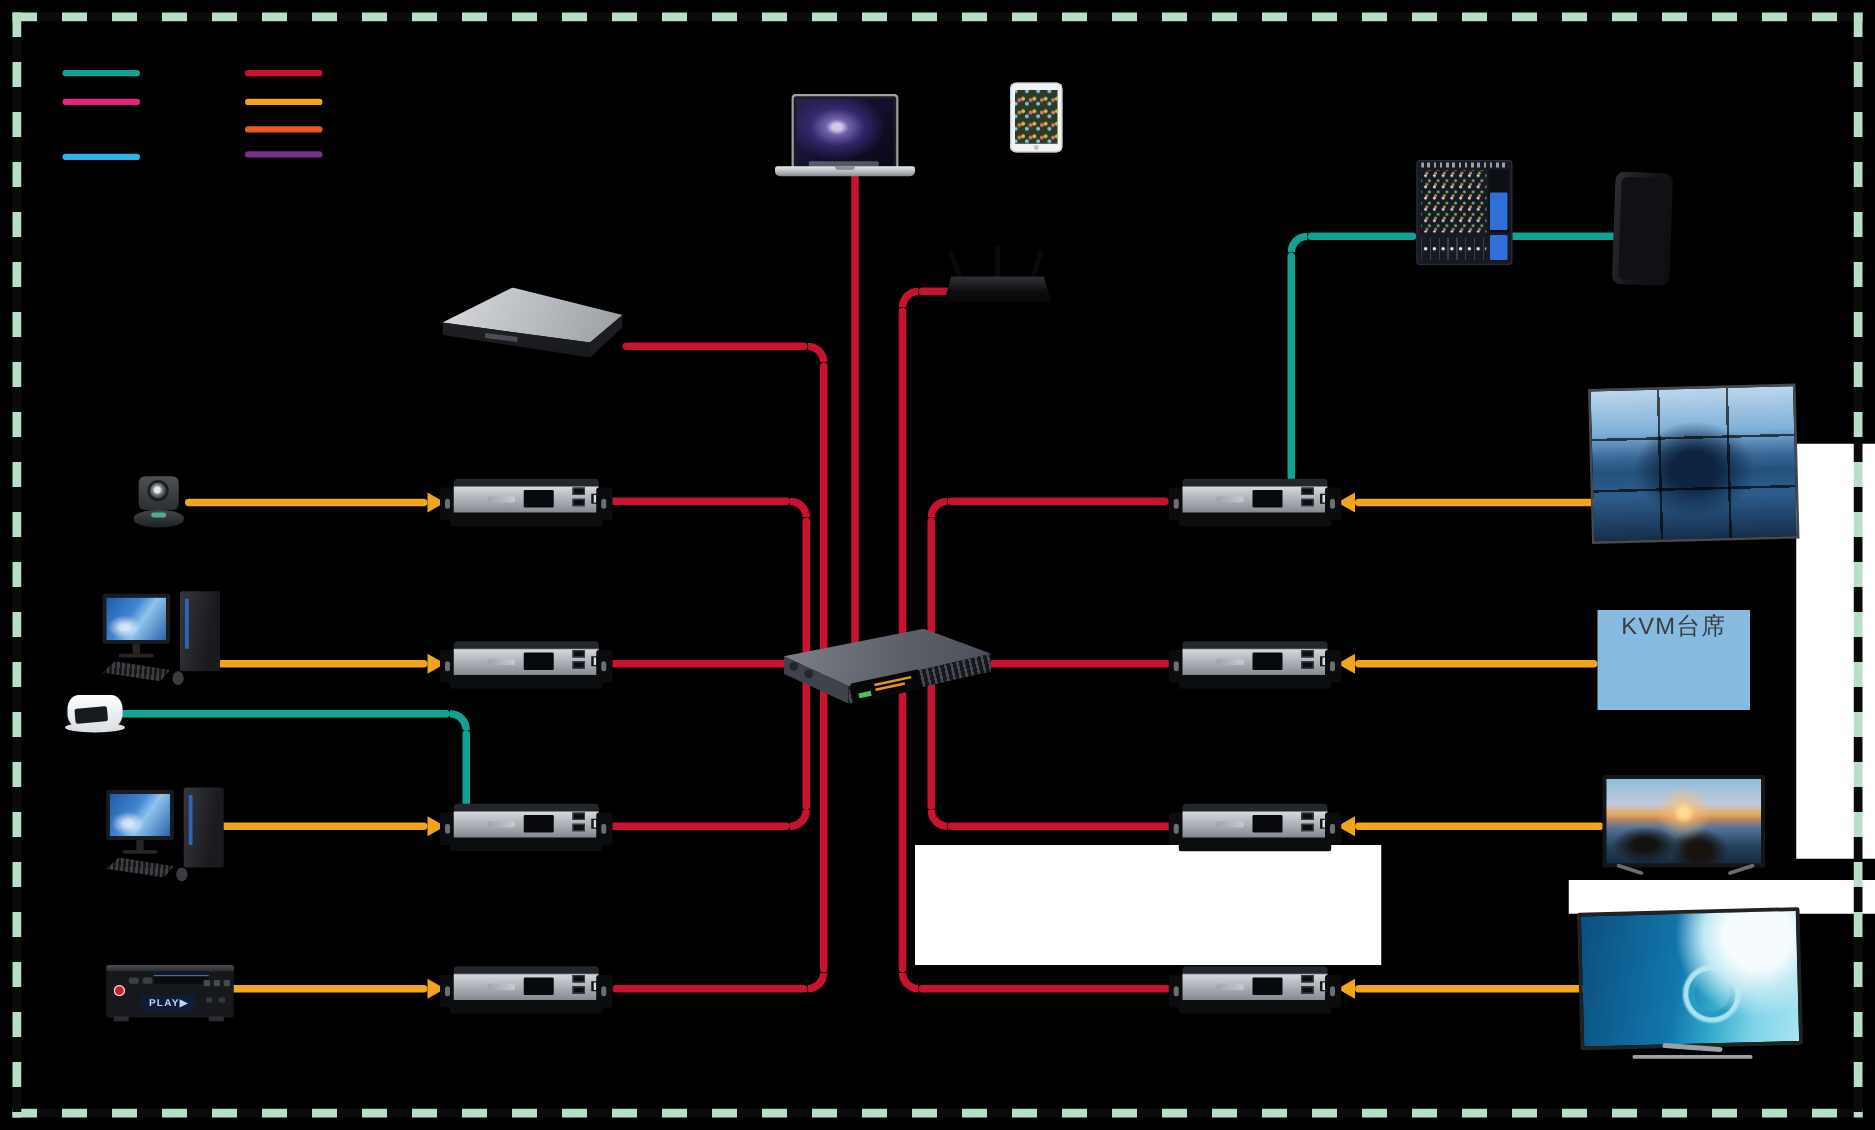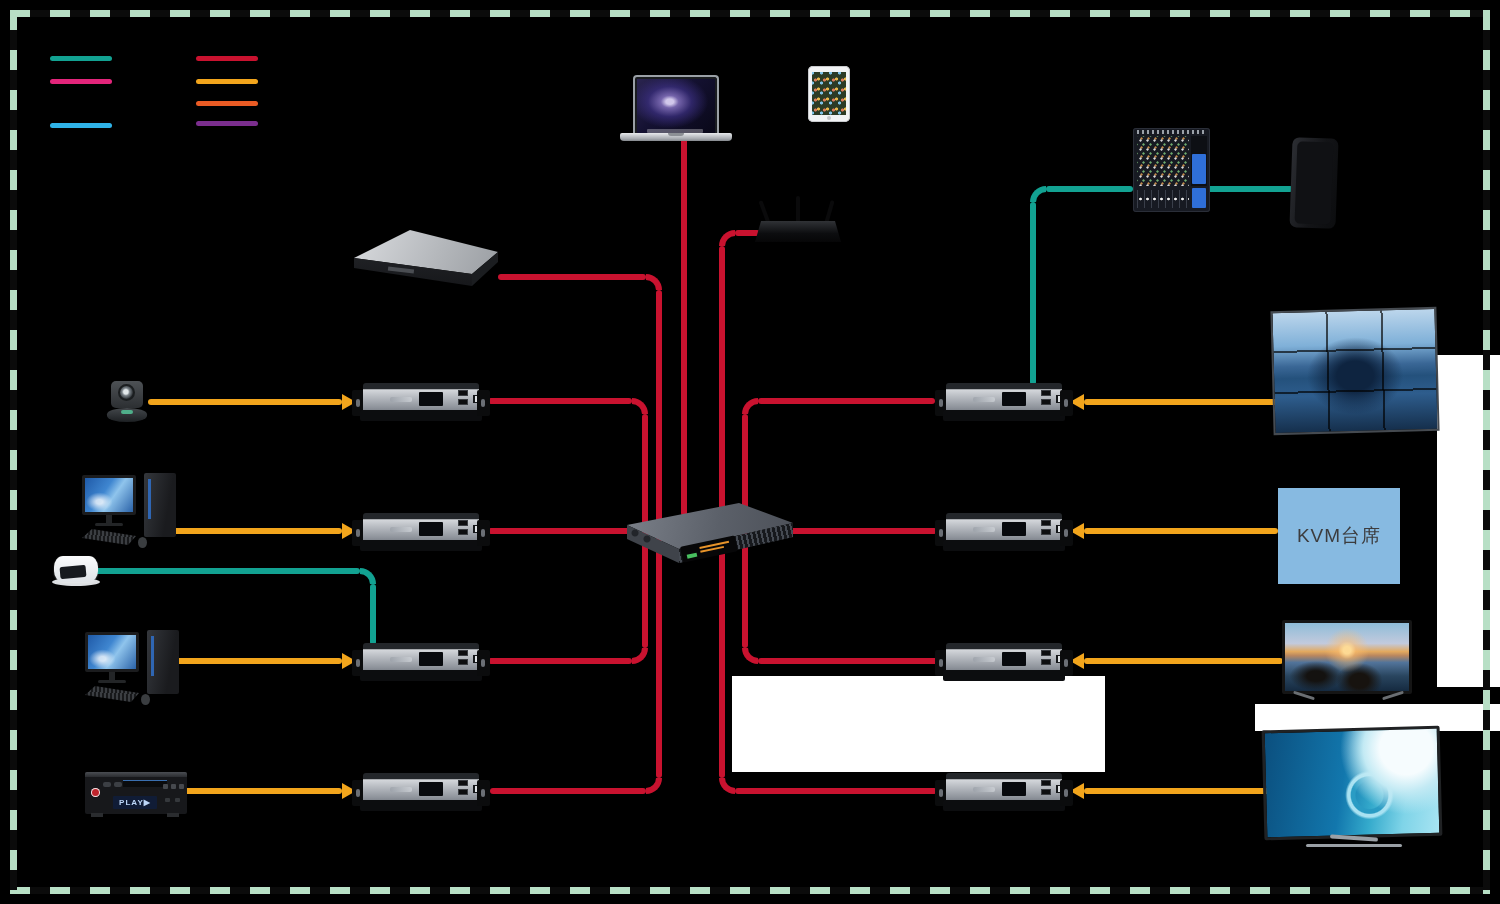--- a/index.html
+++ b/index.html
@@ -118,21 +118,21 @@
     background:linear-gradient(100deg,#2c2e33,#131417 55%,#0c0d0f);}
   .spk-grille{position:absolute;inset:4px 5px;border-radius:5px;background:#101114;}
   
   .vwall{width:166px;height:124px;transform:rotate(-1.5deg);border:2px solid #454a50;box-sizing:border-box;
     background:
       repeating-linear-gradient(90deg,transparent 0 53px,rgba(0,0,0,.65) 53px 55px),
       repeating-linear-gradient(0deg,transparent 0 39px,rgba(0,0,0,.65) 39px 41px),
       radial-gradient(ellipse at 50% 54%,#0e2440 0 16%,transparent 42%),
       linear-gradient(#bcd6ec 0%,#7fb0d8 28%,#3a6796 45%,#24517c 55%,#2e5d8d 70%,#152f4c 100%);}
   
-  .kvm{width:122px;height:96px;display:flex;align-items:center;justify-content:center;
+  .kvm{width:122px;height:80px;display:flex;justify-content:center;
     color:#3c3c3e;font-size:19px;letter-spacing:1px;}
   
   .tvs{width:130px;height:74px;border:3px solid #151515;border-radius:2px;box-sizing:border-box;
     background:
       radial-gradient(circle at 50% 40%,rgba(255,220,150,.95) 0 5%,rgba(255,190,110,.55) 12%,transparent 30%),
       radial-gradient(ellipse at 25% 78%,#141210 0 7%,transparent 20%),
       radial-gradient(ellipse at 60% 85%,#17130f 0 9%,transparent 22%),
       linear-gradient(#8fbcd8 0%,#c2cadd 30%,#e2a95f 42%,#b9875f 48%,#52749a 58%,#29455f 78%,#152a40 100%);}
   .tv-leg{position:absolute;width:22px;height:3px;background:#6a6e72;border-radius:2px;z-index:3;}
   

